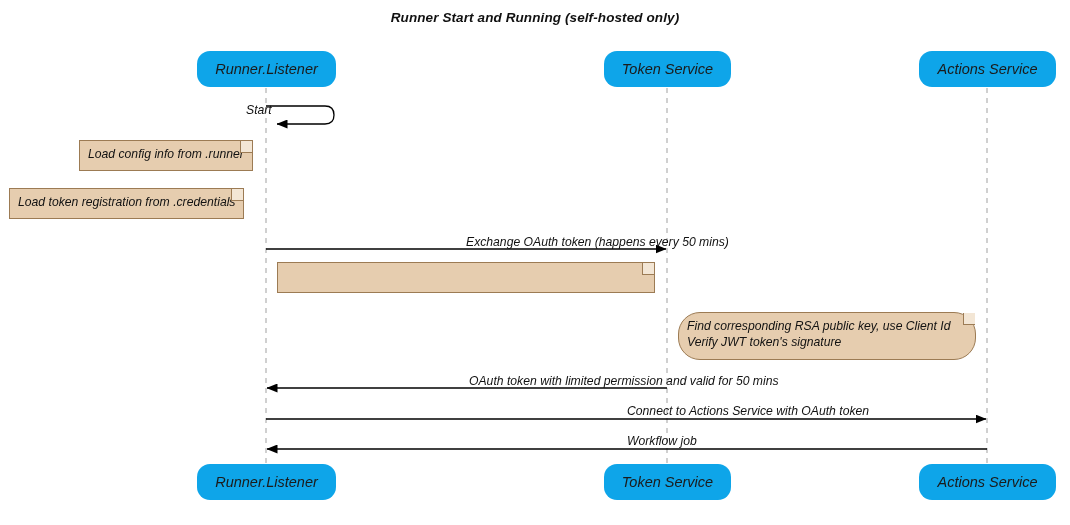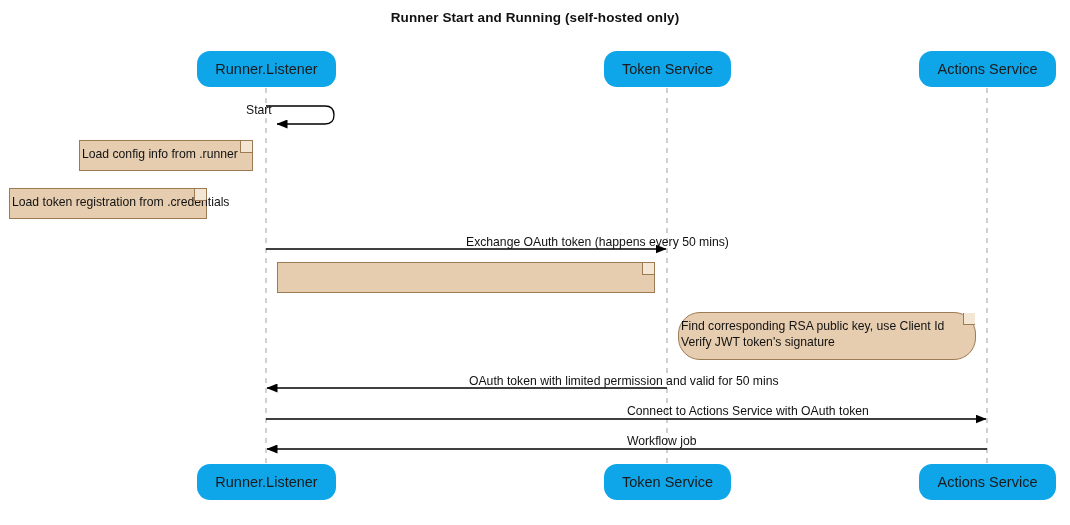--- a/index.html
+++ b/index.html
@@ -1,40 +1,40 @@
 <!DOCTYPE html>
 <html><head>
 <meta charset="utf-8">
 <style>
   html,body{margin:0;padding:0;background:#ffffff;}
   body{
     width:1070px;height:525px;position:relative;overflow:hidden;
     font-family:"Liberation Sans","DejaVu Sans",sans-serif;
     color:#1a1a1a;
   }
-  #diagram{position:absolute;inset:0;}
+  #diagram{position:absolute;inset:0;font-style:italic;}
   svg.layer{position:absolute;left:0;top:0;width:1070px;height:525px;overflow:visible;}
 
   .diagram-title{
     position:absolute;left:0;top:10px;width:1070px;text-align:center;
     font-size:13.5px;font-weight:bold;color:#111;letter-spacing:0.1px;
   }
 
   .participant{
     position:absolute;box-sizing:border-box;
     background:#0ea5e9;border-radius:13px;
     display:flex;align-items:center;justify-content:center;
     font-size:14.5px;color:#1b1b1b;white-space:nowrap;
   }
 
   .note{
     position:absolute;box-sizing:border-box;
     background:#e6cdaf;border:1px solid #9c7b54;
     font-size:12.2px;color:#121212;line-height:16px;
-    padding:5px 8px 5px 2px;white-space:pre;
+    padding:5px 8px 5px 8px;white-space:pre;
   }
   .note .fold{
     position:absolute;top:0;right:0;width:11px;height:11px;
     background:#f3e6d5;
     border-left:1px solid #9c7b54;border-bottom:1px solid #9c7b54;
   }
 
   .msg-label{
     position:absolute;font-size:12.2px;color:#111;white-space:nowrap;
     text-align:center;
@@ -89,21 +89,21 @@
       <div class="participant" style="left: 604px; top: 464px; width: 127px; height: 36px;">
         <span>Token Service</span>
       </div>
       <div class="participant" style="left: 919px; top: 464px; width: 137px; height: 36px;">
         <span>Actions Service</span>
       </div>
     </div>
 
   <div id="notes">
       <div class="note" style="left: 79px; top: 140px; width: 174px; height: 31px;"><span>Load config info from .runner</span><span class="fold"></span></div>
-      <div class="note" style="left: 9px; top: 188px; width: 198px; height: 31px;"><span>Load token registration from .credentials</span><span class="fold"></span></div>
+      <div class="note" style="left: 9px; top: 188px; width: 235px; height: 31px;"><span>Load token registration from .credentials</span><span class="fold"></span></div>
       <div class="note" style="left: 277px; top: 262px; width: 378px; height: 31px;"><span class="fold"></span></div>
       <div class="note" style="left: 678px; top: 312px; width: 298px; height: 48px; border-radius: 22px;"><span>Find corresponding RSA public key, use Client Id
 Verify JWT token's signature</span><span class="fold"></span></div>
     </div>
 
   <div id="msg-labels">
       <div class="msg-label" style="left: 0px; top: 103px; width: 0px; transform: translateX(246px); white-space: nowrap;">Start</div>
       <div class="msg-label" style="left: 0px; top: 235px; width: 0px; transform: translateX(466px); white-space: nowrap;">Exchange OAuth token (happens every 50 mins)</div>
       <div class="msg-label" style="left: 0px; top: 374px; width: 0px; transform: translateX(469px); white-space: nowrap;">OAuth token with limited permission and valid for 50 mins</div>
       <div class="msg-label" style="left: 0px; top: 404px; width: 0px; transform: translateX(627px); white-space: nowrap;">Connect to Actions Service with OAuth token</div>

